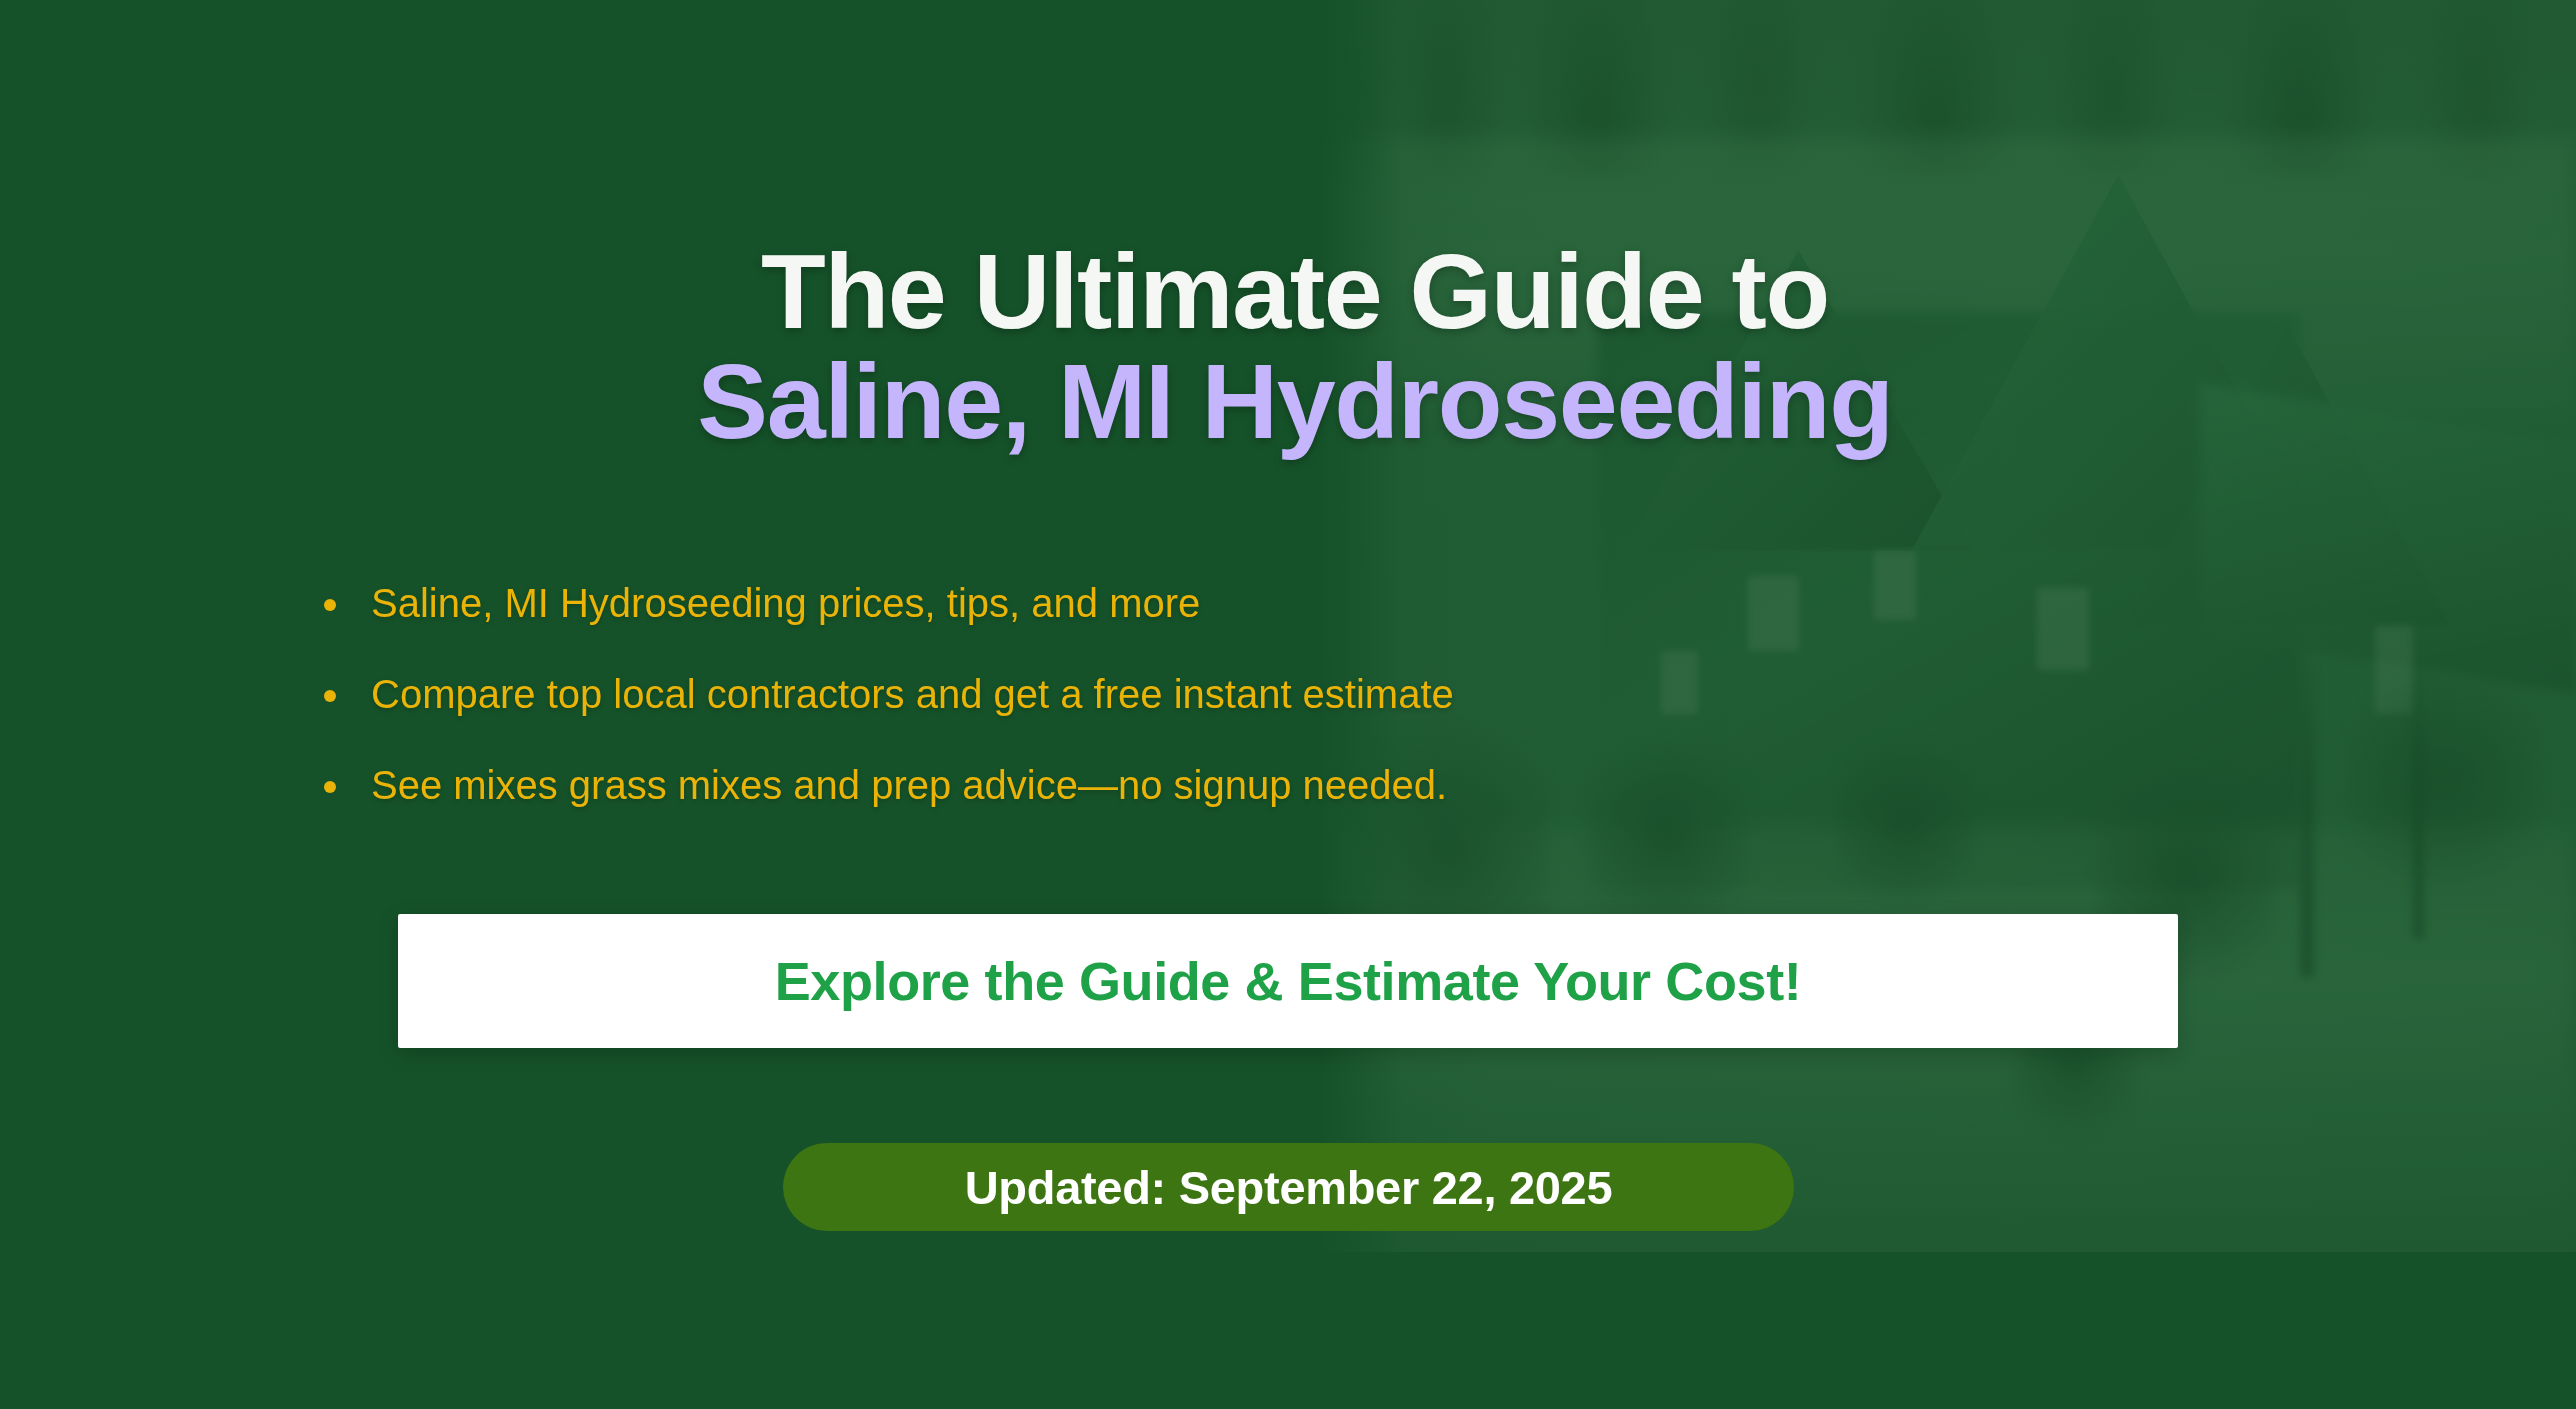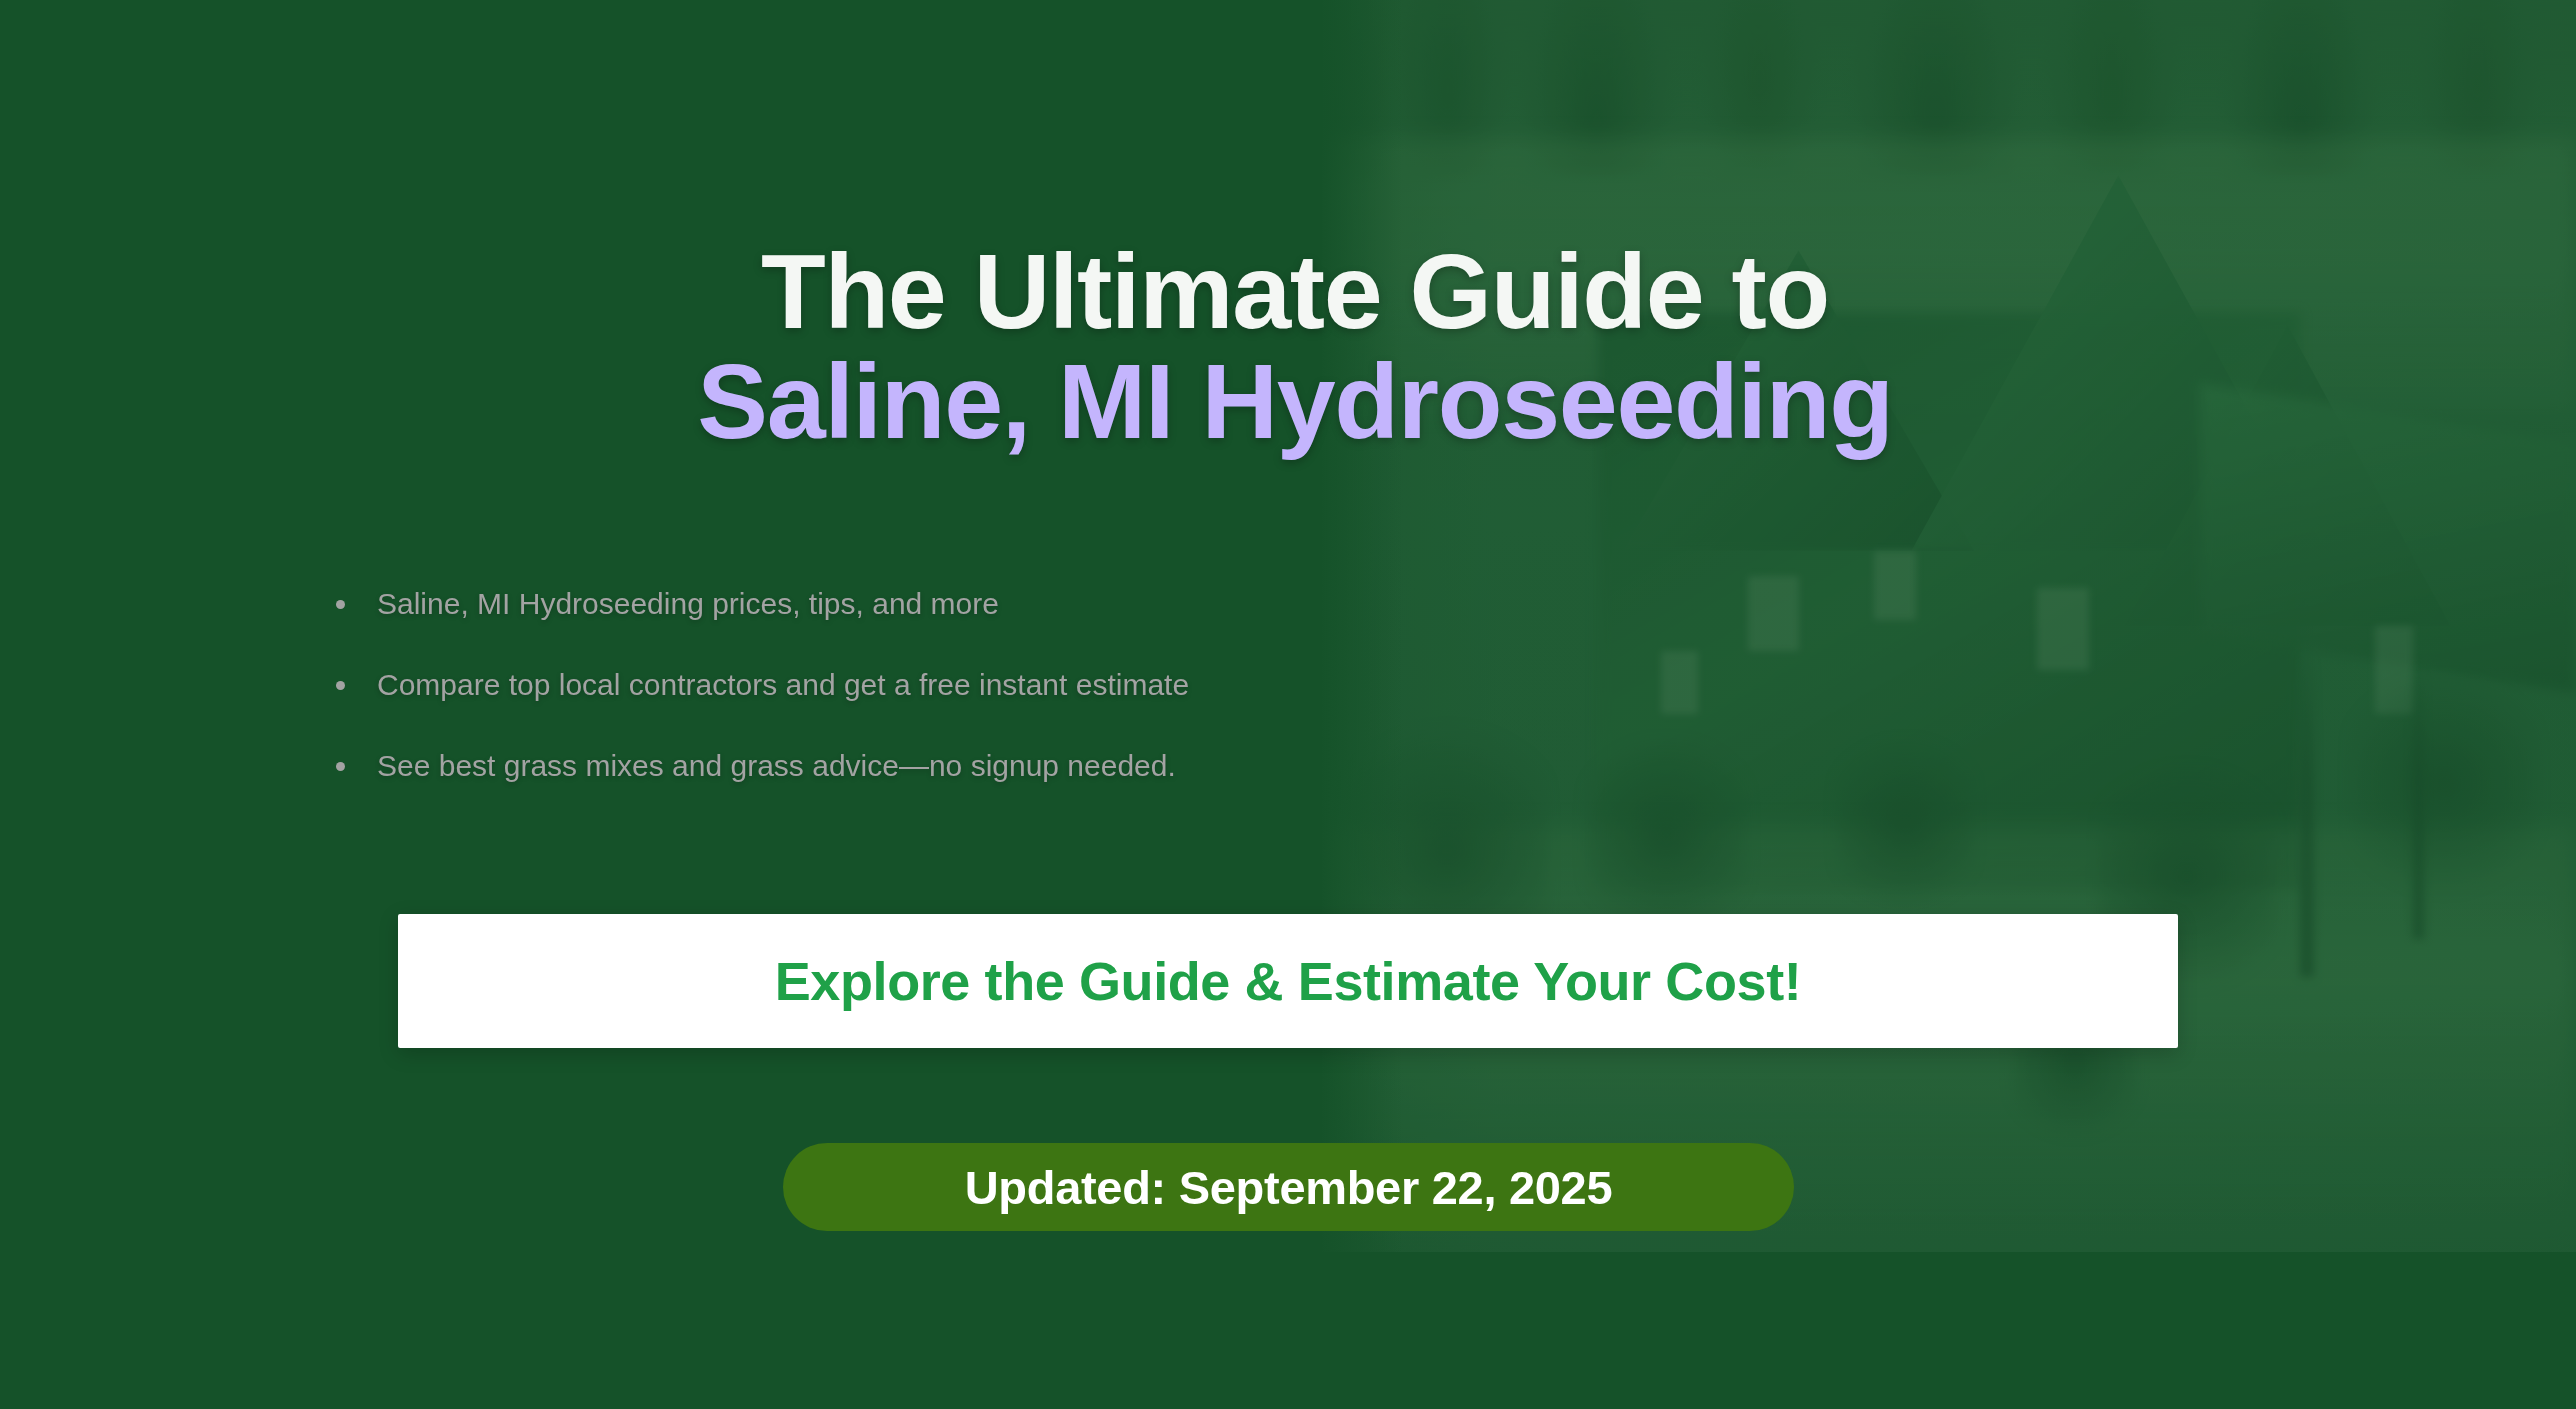--- a/index.html
+++ b/index.html
@@ -236,25 +236,25 @@
     text-shadow: 0 2.7px 9px rgba(0,0,0,.25);
   }
 
   .title-line-1 { color: #F4F7F4; display: block; }
   .title-line-2 { color: #c4b5fd; display: block; }
 
   .bullets {
     position: absolute;
     left: 304px;
     top: 577px;
-    margin: 12px;
+    margin: 6px;
     padding: 0 0 0 45px;
     list-style: disc;
-    color: #a3a3a3;
-    font-size: 30px;
+    color: #eab308;
+    font-size: 40px;
     font-weight: 400;
     line-height: 1.0;
   }
 
   .bullets li {
     margin: 0 0 51px 0;
     padding-left: 16px;
     text-shadow: 0 1.8px 5.4px rgba(0,0,0,.22);
   }
   .bullets li:last-child { margin-bottom: 0; }
@@ -335,21 +335,21 @@
   <div class="content">
 
     <h1 class="title">
       <span class="title-line-1">The Ultimate Guide to</span>
       <span class="title-line-2">Saline, MI Hydroseeding</span>
     </h1>
 
     <ul class="bullets">
       <li>Saline, MI Hydroseeding prices, tips, and more</li>
       <li>Compare top local contractors and get a free instant estimate</li>
-      <li>See best grass mixes and grass advice—no signup needed.</li>
+      <li>See mixes grass mixes and prep advice—no signup needed.</li>
     </ul>
 
     <button class="cta-button">Explore the Guide &amp; Estimate Your Cost!</button>
 
     <div class="updated-badge">Updated: September 22, 2025</div>
 
   </div>
 </div>
 
 

